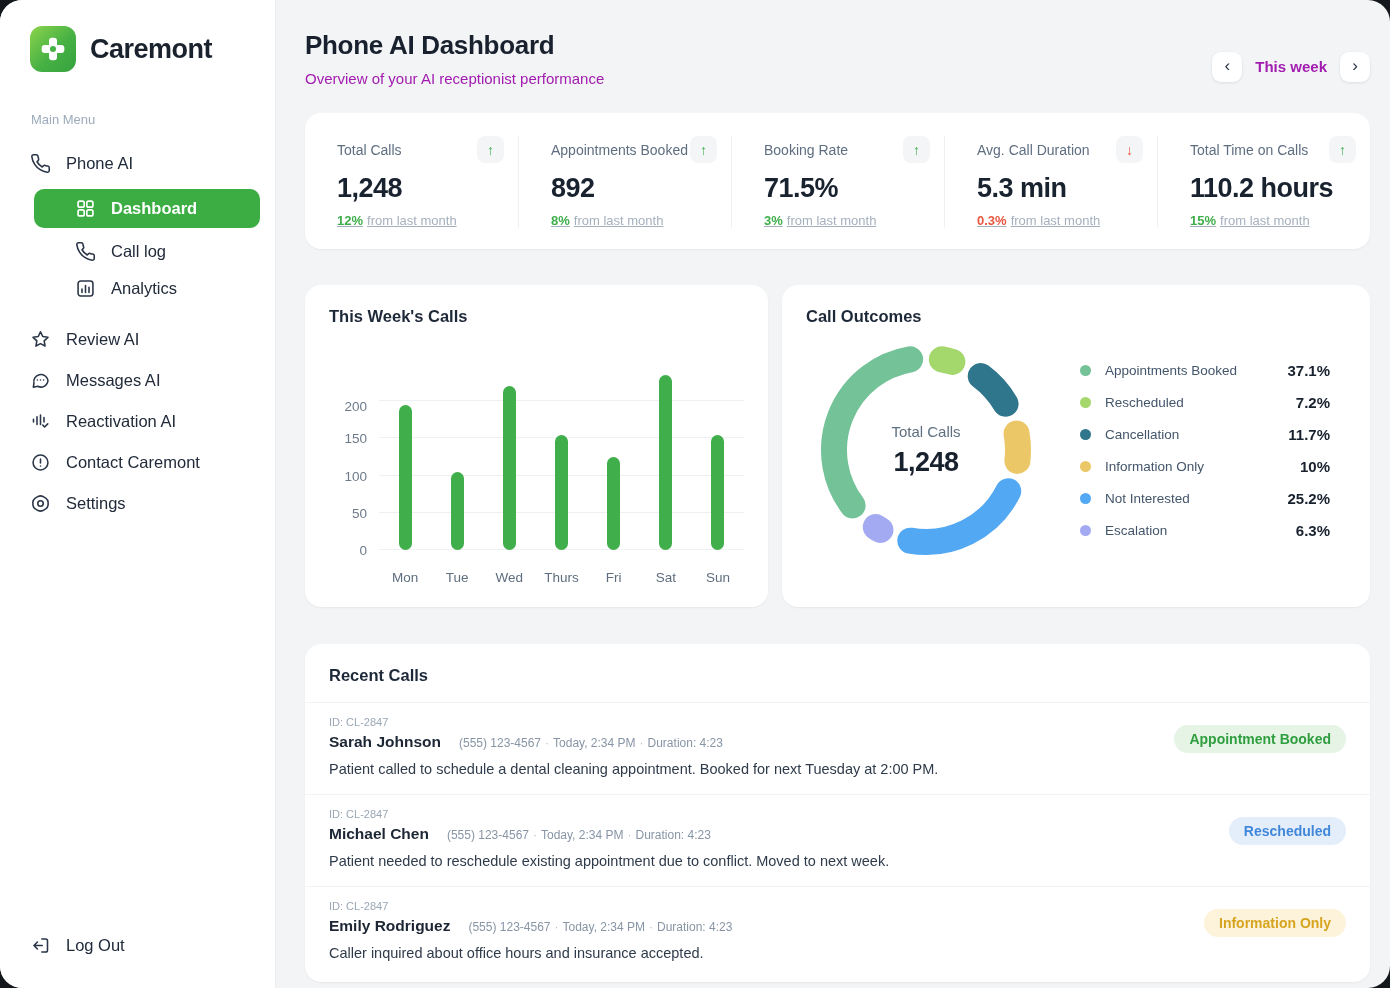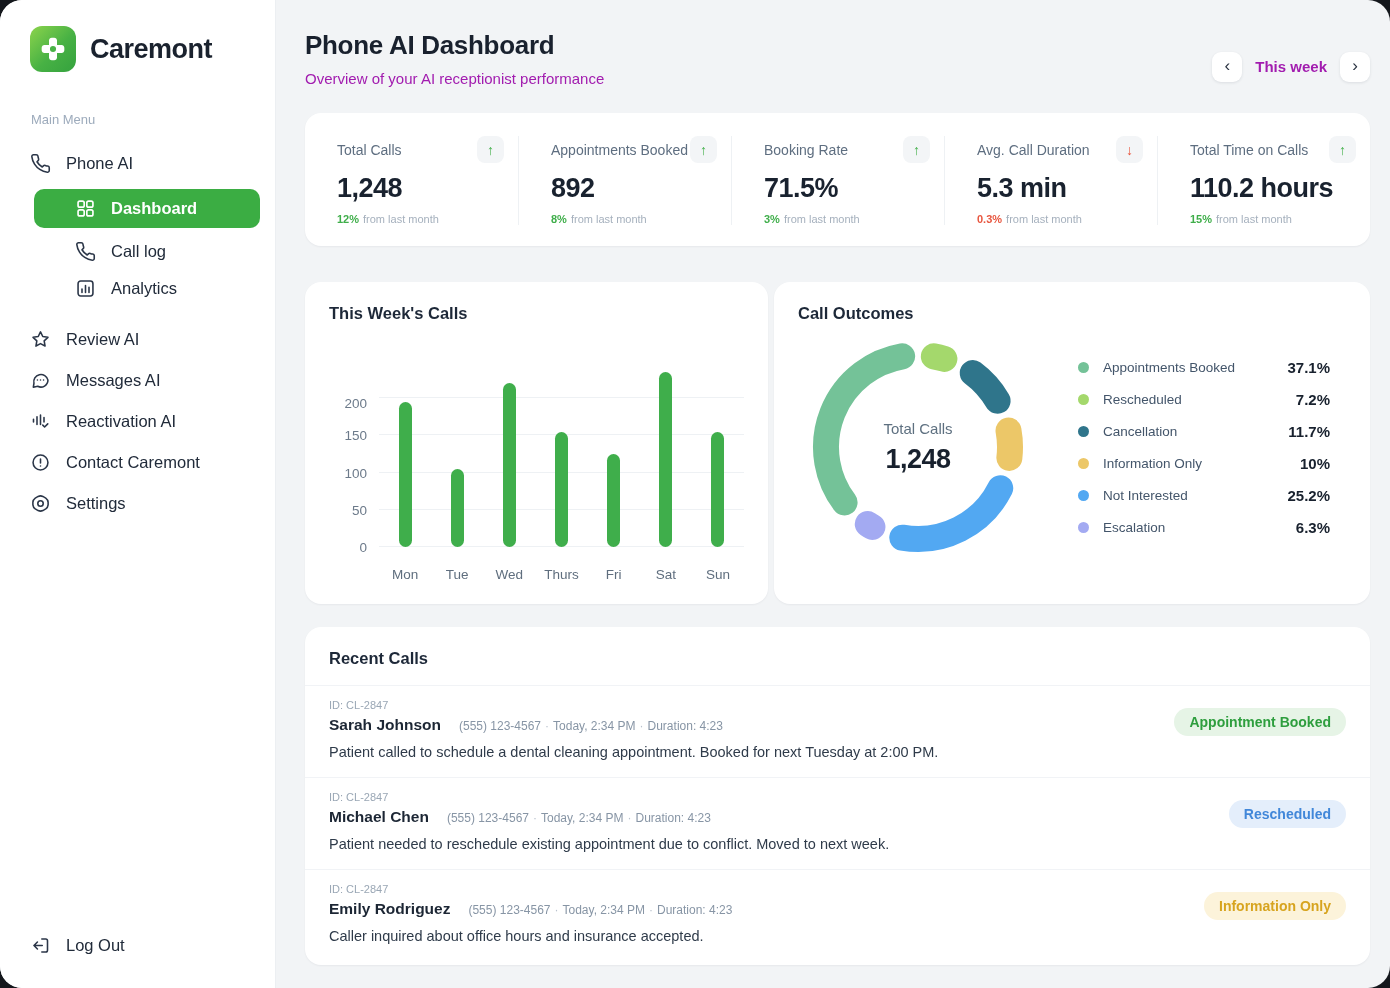--- a/index.html
+++ b/index.html
@@ -75,27 +75,27 @@
   .stat:first-child { border-left:none; }
   .stat-top { display:flex; justify-content:space-between; align-items:center; }
   .stat-label { font-size:14px; color:#5E6E80; }
   .chip {
     width:27px; height:27px; border-radius:8px; background:#F3F5F7;
     display:grid; place-items:center; font-size:14px; font-weight:700; flex:none;
   }
   .stat[data-trend="up"] .chip { color:#43B04A; }
   .stat[data-trend="down"] .chip { color:#E8563F; }
   .stat-value { font-size:27px; font-weight:800; color:#19222F; margin-top:10px; letter-spacing:-.5px; }
-  .stat-delta { font-size:11px; margin-top:9px; color:#A5B0BD; }
+  .stat-delta { font-size:13px; margin-top:9px; color:#A5B0BD;text-decoration:underline; }
   .delta-pct { font-weight:700; margin-right:4px; }
   .stat[data-trend="up"] .delta-pct { color:#3FAE4A; }
   .stat[data-trend="down"] .delta-pct { color:#E8563F; }
 
   
-  .charts-row { display:grid; grid-template-columns:463px 1fr; gap:6px; margin-bottom:23px; }
+  .charts-row { display:grid; grid-template-columns:463px 1fr; gap:14px; margin-bottom:37px; }
   .card { background:#fff; border-radius:16px; box-shadow:0 1px 2px rgba(18,28,45,.05); padding:22px 24px; }
   .card-title { font-size:16.5px; font-weight:700; color:#1D2838; margin:0; }
 
   
   .bar-chart { margin-top:38px; position:relative; padding-left:50px; }
   .plot-area { position:relative; height:186px; }
   .gridline { position:absolute; left:0; right:0; height:1px; background:#EEF1F4; }
   .ytick {
     position:absolute; left:-50px; width:38px; text-align:right;
     font-size:13.5px; color:#6C7A8A; transform:translateY(50%);

